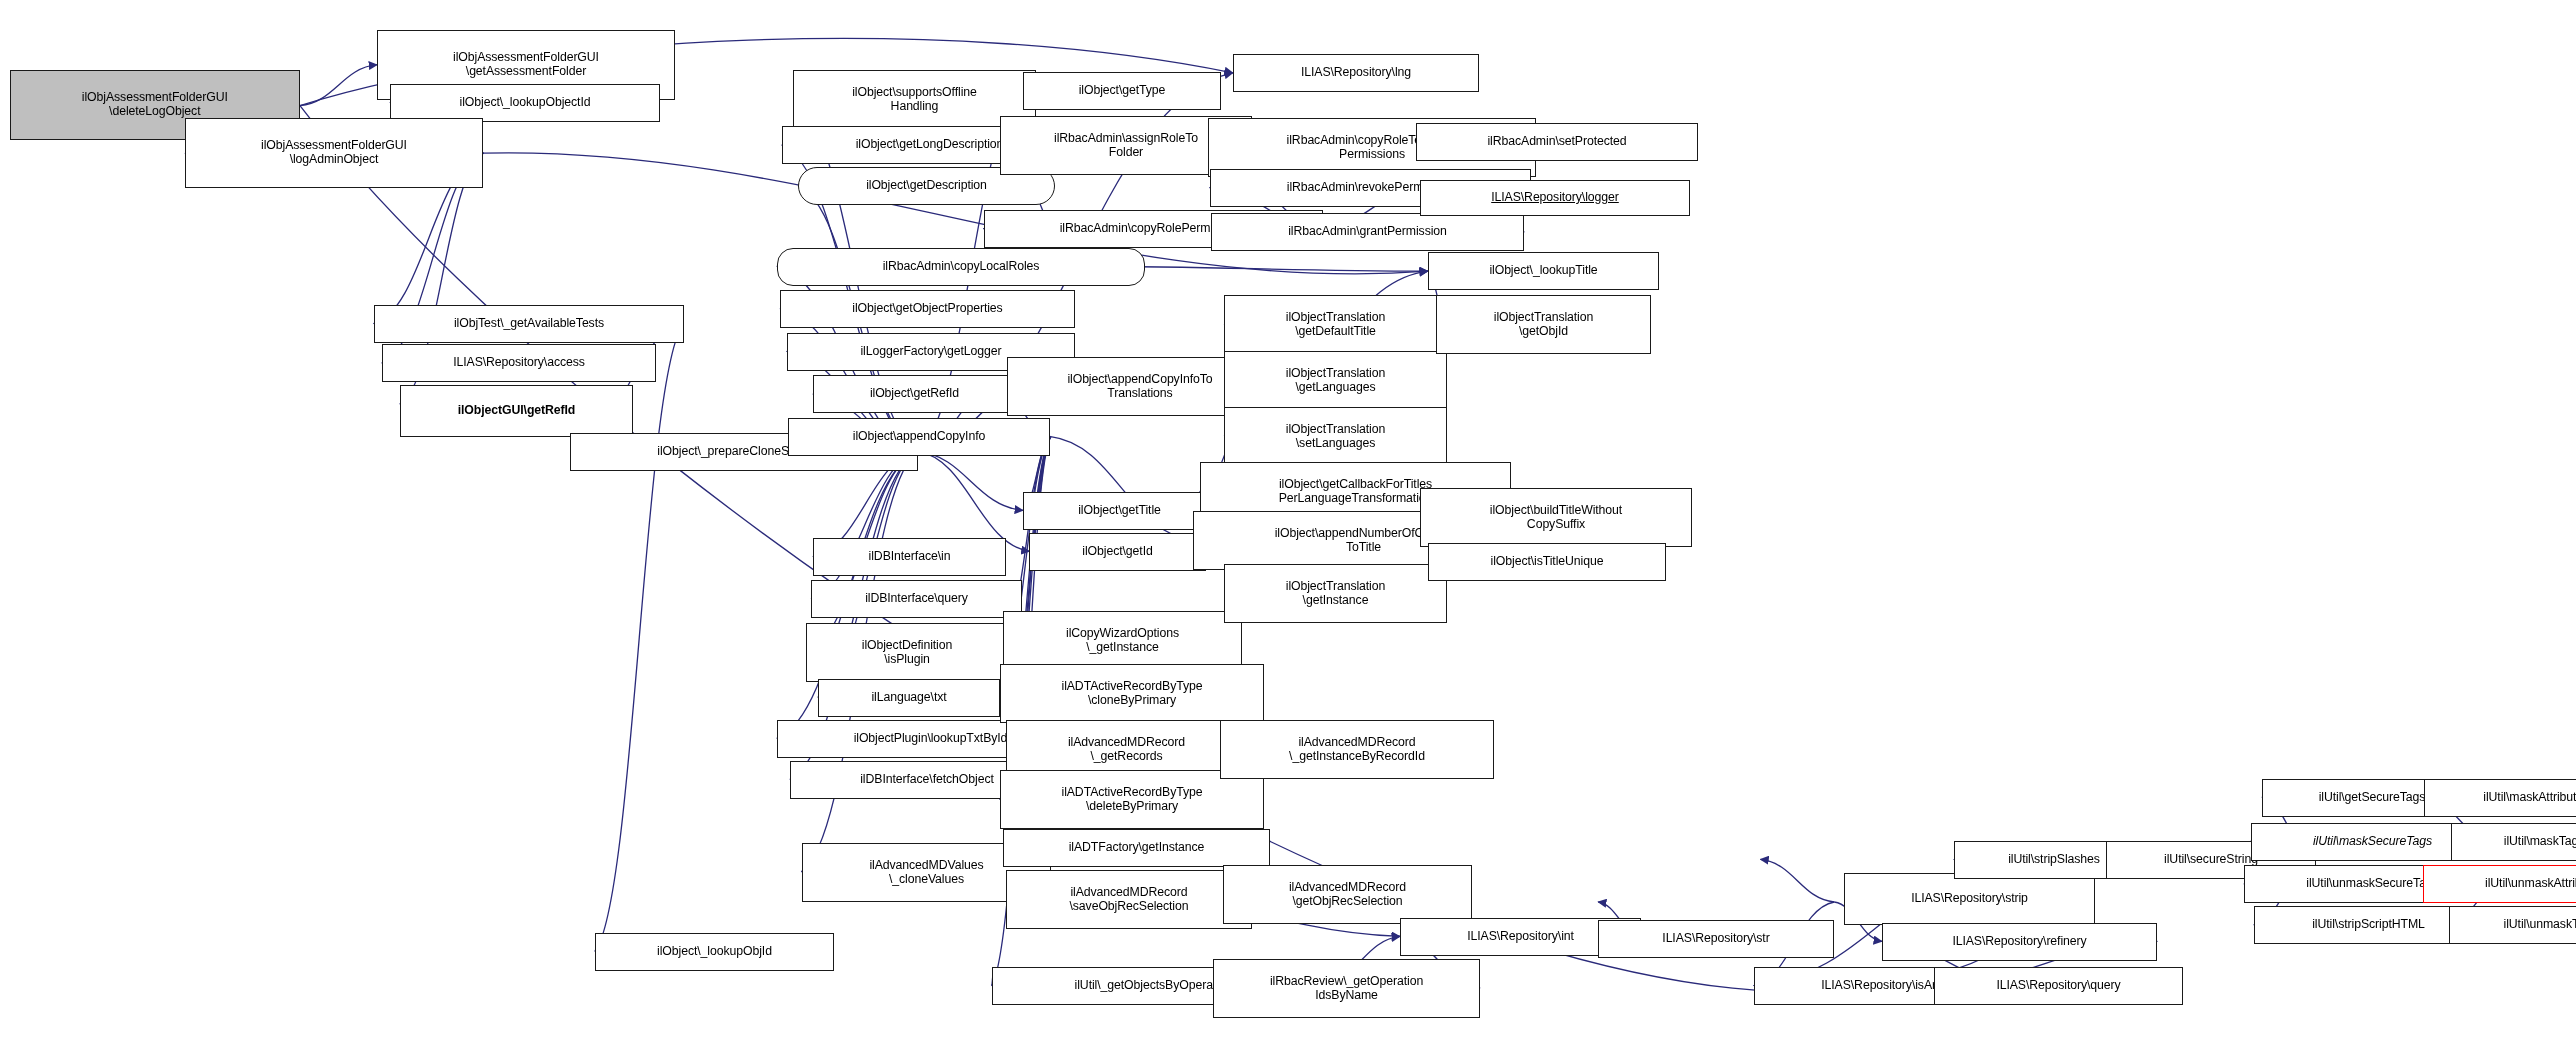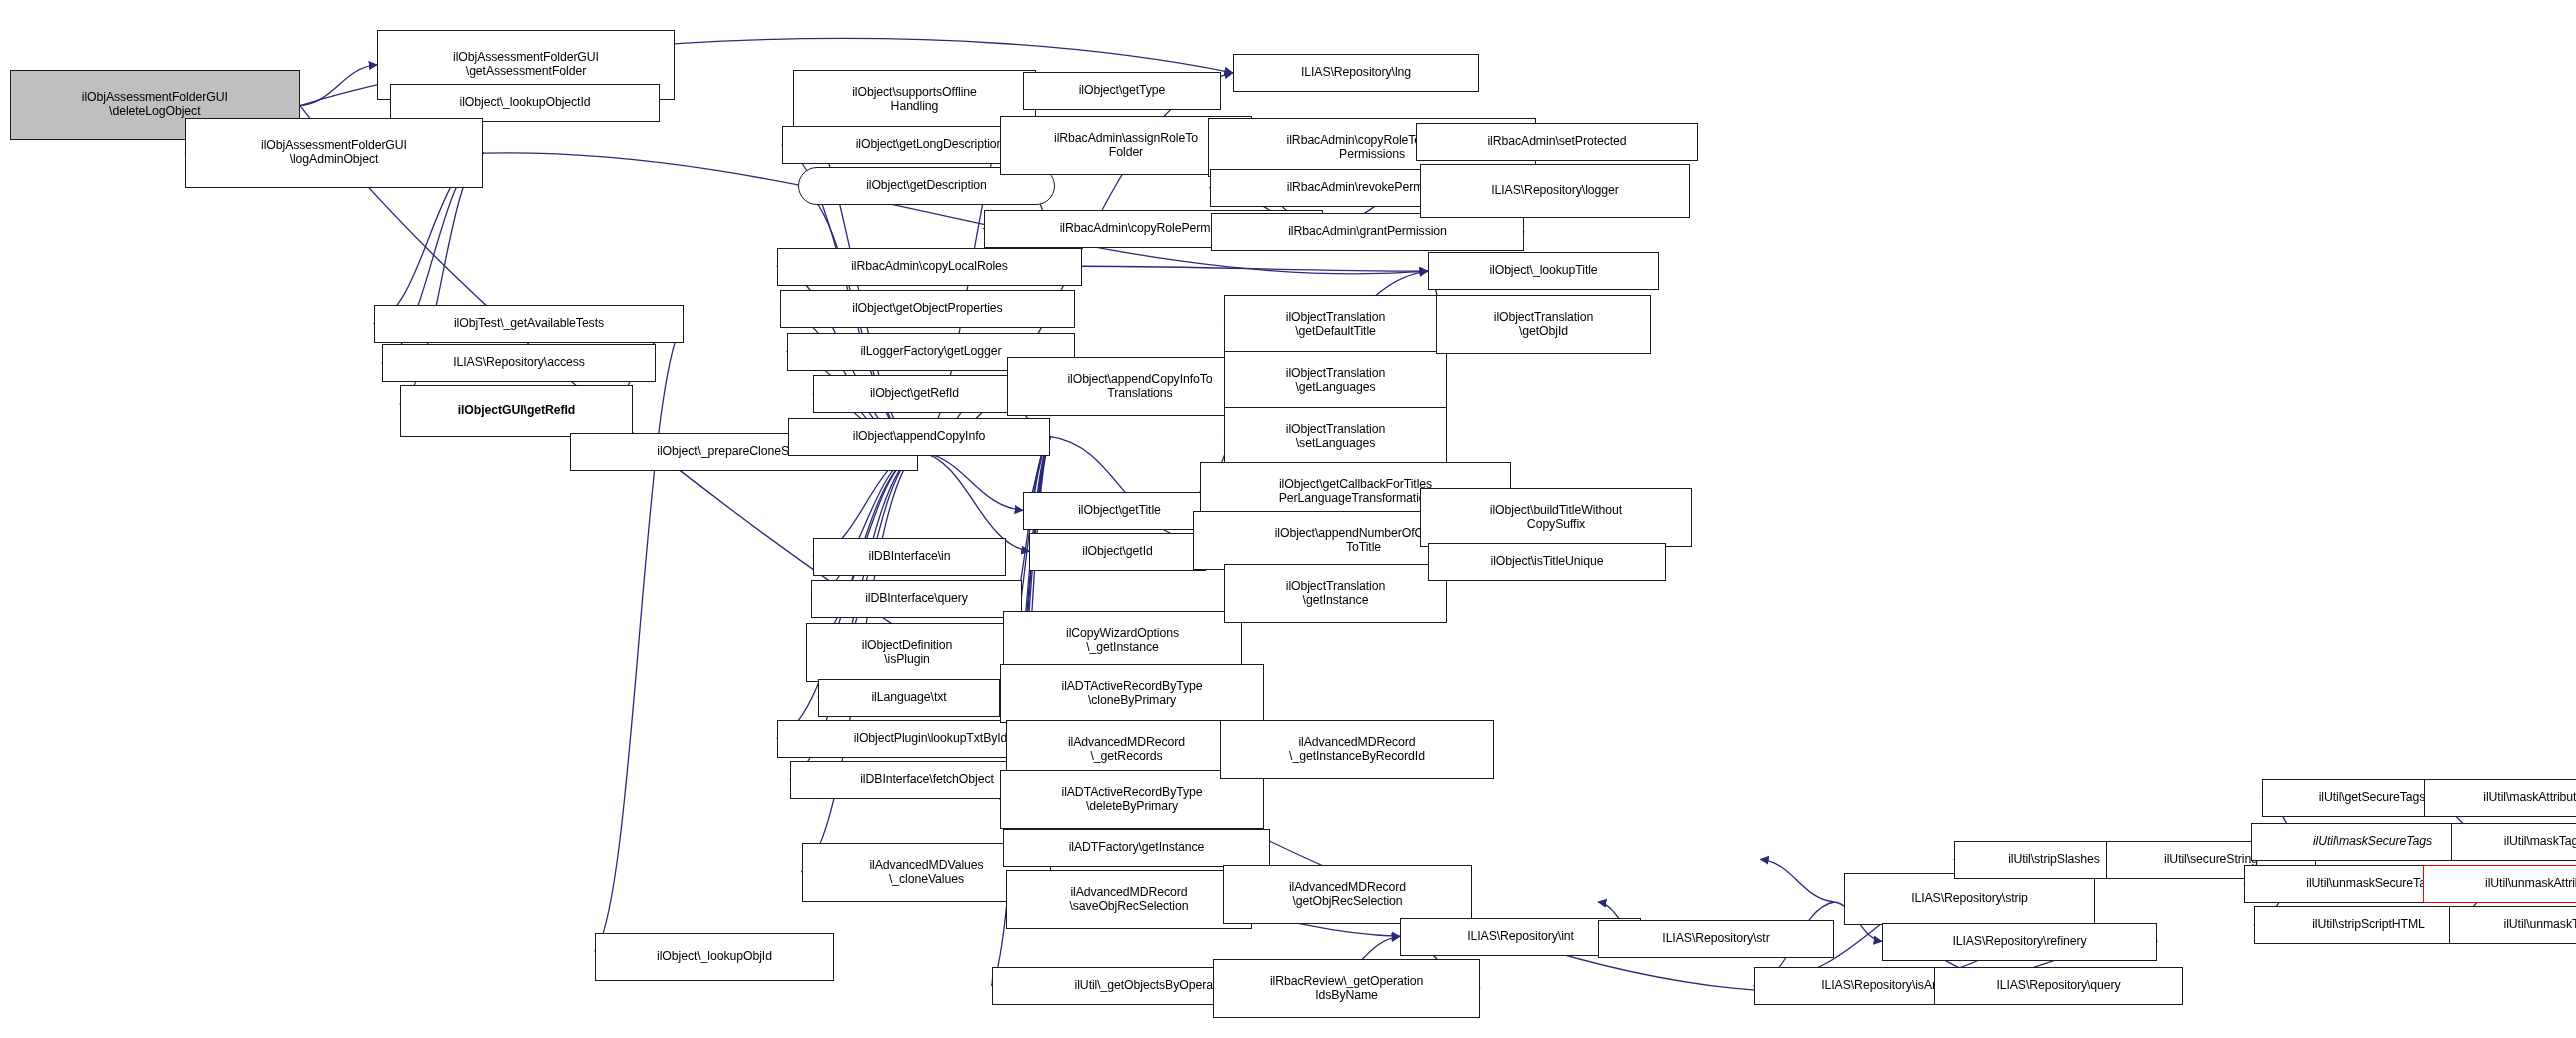--- a/index.html
+++ b/index.html
@@ -155,26 +155,26 @@
 \deleteLogObject</div>
       <div class="node" style="left: 377px; top: 29.5px; width: 298px; height: 70px;">ilObjAssessmentFolderGUI
 \getAssessmentFolder</div>
       <div class="node" style="left: 390px; top: 84px; width: 270px; height: 38px;">ilObject\_lookupObjectId</div>
       <div class="node" style="left: 185px; top: 118px; width: 298px; height: 70px;">ilObjAssessmentFolderGUI
 \logAdminObject</div>
       <div class="node" style="left: 374px; top: 305px; width: 310px; height: 38px;">ilObjTest\_getAvailableTests</div>
       <div class="node" style="left: 382px; top: 344px; width: 274px; height: 38px;">ILIAS\Repository\access</div>
       <div class="node" style="left: 400px; top: 385px; width: 233px; height: 52px; font-weight: bold;">ilObjectGUI\getRefId</div>
       <div class="node" style="left: 570px; top: 433px; width: 348px; height: 38px;">ilObject\_prepareCloneSelection</div>
-      <div class="node" style="left: 595px; top: 933px; width: 239px; height: 48px; text-align: center;">ilObject\_lookupObjId</div>
+      <div class="node" style="left: 595px; top: 933px; width: 239px; height: 38px; text-align: center;">ilObject\_lookupObjId</div>
       <div class="node" style="left: 793px; top: 70px; width: 243px; height: 59px;">ilObject\supportsOffline
 Handling</div>
       <div class="node" style="left: 782px; top: 126px; width: 295px; height: 38px;">ilObject\getLongDescription</div>
       <div class="node" style="left: 798px; top: 167px; width: 257px; height: 38px; border-radius: 19px;">ilObject\getDescription</div>
-      <div class="node" style="left: 777px; top: 248px; width: 305px; height: 38px;">ilRbacAdmin\copyLocalRoles</div>
+      <div class="node" style="left: 777px; top: 248px; width: 368px; height: 38px; border-radius: 16px;">ilRbacAdmin\copyLocalRoles</div>
       <div class="node" style="left: 780px; top: 290px; width: 295px; height: 38px;">ilObject\getObjectProperties</div>
       <div class="node" style="left: 787px; top: 333px; width: 288px; height: 38px;">ilLoggerFactory\getLogger</div>
       <div class="node" style="left: 813px; top: 375px; width: 203px; height: 38px;">ilObject\getRefId</div>
       <div class="node" style="left: 788px; top: 418px; width: 262px; height: 38px;">ilObject\appendCopyInfo</div>
       <div class="node" style="left: 813px; top: 538px; width: 193px; height: 38px;">ilDBInterface\in</div>
       <div class="node" style="left: 811px; top: 580px; width: 211px; height: 38px;">ilDBInterface\query</div>
       <div class="node" style="left: 806px; top: 623px; width: 202px; height: 59px;">ilObjectDefinition
 \isPlugin</div>
       <div class="node" style="left: 818px; top: 679px; width: 182px; height: 38px; text-align: right;">ilLanguage\txt</div>
       <div class="node" style="left: 777px; top: 720px; width: 307px; height: 38px;">ilObjectPlugin\lookupTxtById</div>
@@ -218,21 +218,21 @@
 ToTitle</div>
       <div class="node" style="left: 1224px; top: 564px; width: 223px; height: 59px;">ilObjectTranslation
 \getInstance</div>
       <div class="node" style="left: 1220px; top: 720px; width: 274px; height: 59px;">ilAdvancedMDRecord
 \_getInstanceByRecordId</div>
       <div class="node" style="left: 1223px; top: 865px; width: 249px; height: 59px;">ilAdvancedMDRecord
 \getObjRecSelection</div>
       <div class="node" style="left: 1213px; top: 959px; width: 267px; height: 59px;">ilRbacReview\_getOperation
 IdsByName</div>
       <div class="node" style="left: 1416px; top: 123px; width: 282px; height: 38px;">ilRbacAdmin\setProtected</div>
-      <div class="node" style="left: 1420px; top: 164px; width: 270px; height: 54px;">ILIAS\Repository\logger</div>
+      <div class="node" style="left: 1420px; top: 180px; width: 270px; height: 36px; text-decoration: underline;">ILIAS\Repository\logger</div>
       <div class="node" style="left: 1428px; top: 252px; width: 231px; height: 38px;">ilObject\_lookupTitle</div>
       <div class="node" style="left: 1436px; top: 295px; width: 215px; height: 59px;">ilObjectTranslation
 \getObjId</div>
       <div class="node" style="left: 1420px; top: 488px; width: 272px; height: 59px;">ilObject\buildTitleWithout
 CopySuffix</div>
       <div class="node" style="left: 1428px; top: 543px; width: 238px; height: 38px;">ilObject\isTitleUnique</div>
       <div class="node" style="left: 1400px; top: 918px; width: 241px; height: 38px;">ILIAS\Repository\int</div>
       <div class="node" style="left: 1598px; top: 920px; width: 236px; height: 38px; text-align: center;">ILIAS\Repository\str</div>
       <div class="node" style="left: 1844px; top: 841px; width: 251px; height: 52px; margin-top: 32px;">ILIAS\Repository\strip</div>
       <div class="node" style="left: 1954px; top: 841px; width: 200px; height: 38px;">ilUtil\stripSlashes</div>

